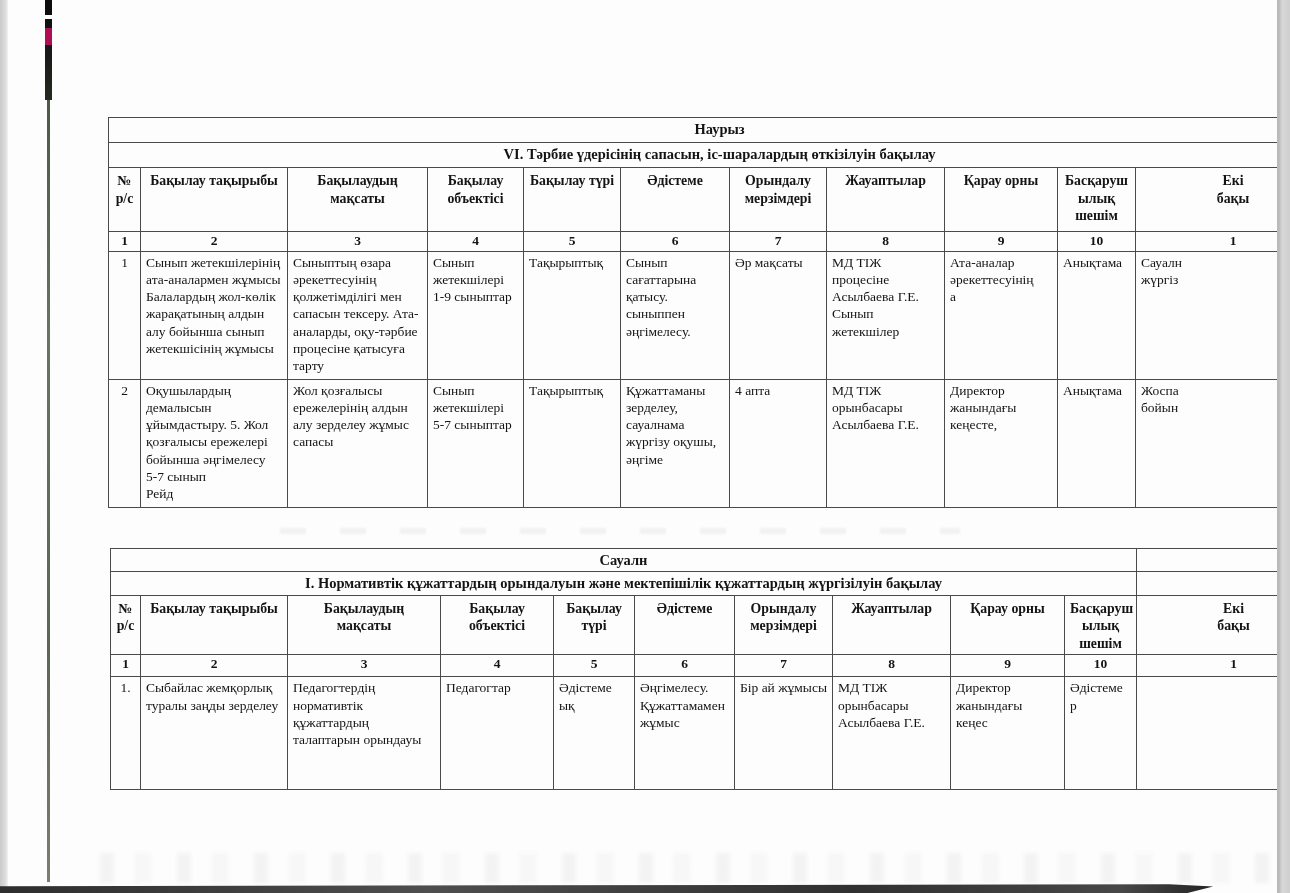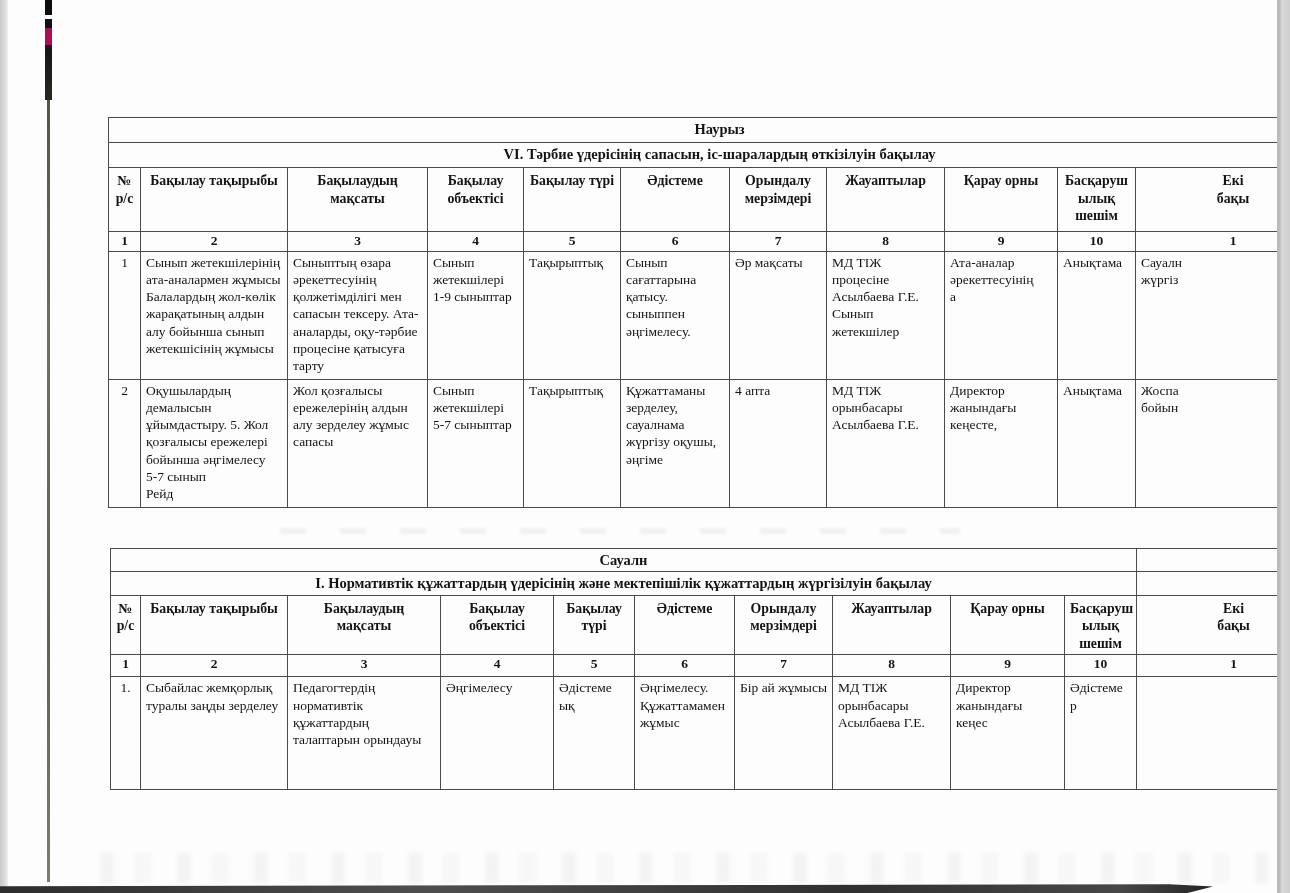--- a/index.html
+++ b/index.html
@@ -167,21 +167,21 @@
         <col style="width:114px">
       <col style="width:72px">
         <col style="width:194px">
     </colgroup>
     <tbody>
         <tr style="height:20px">
       <td class="month" colspan="10">Сауалн</td>
       <td></td>
     </tr>
     <tr style="height:20px">
-      <td class="section" colspan="10">І. Нормативтік құжаттардың үдерісінің және мектепішілік құжаттардың жүргізілуін  бақылау</td>
+      <td class="section" colspan="10">І. Нормативтік құжаттардың орындалуын және мектепішілік құжаттардың жүргізілуін  бақылау</td>
       <td></td>
     </tr>
     <tr style="height:57px">
       <td class="hdr">№
 р/с</td>
       <td class="hdr">Бақылау тақырыбы</td>
       <td class="hdr">Бақылаудың
 мақсаты</td>
       <td class="hdr">Бақылау
 объектісі</td>
@@ -211,21 +211,21 @@
       <td class="num">10</td>
       <td class="num">1</td>
     </tr>
     <tr style="height:113px">
       <td class="c0">1.</td>
       <td>Сыбайлас жемқорлық туралы заңды зерделеу</td>
       <td>Педагогтердің
 нормативтік
 құжаттардың
 талаптарын орындауы</td>
-      <td>Әңгімелесу</td>
+      <td>Педагогтар</td>
       <td>Әдістеме
 ық</td>
       <td>Әңгімелесу.
 Құжаттамамен
 жұмыс</td>
       <td>Бір ай жұмысы</td>
       <td>МД ТІЖ
 орынбасары
 Асылбаева Г.Е.</td>
       <td>Директор

